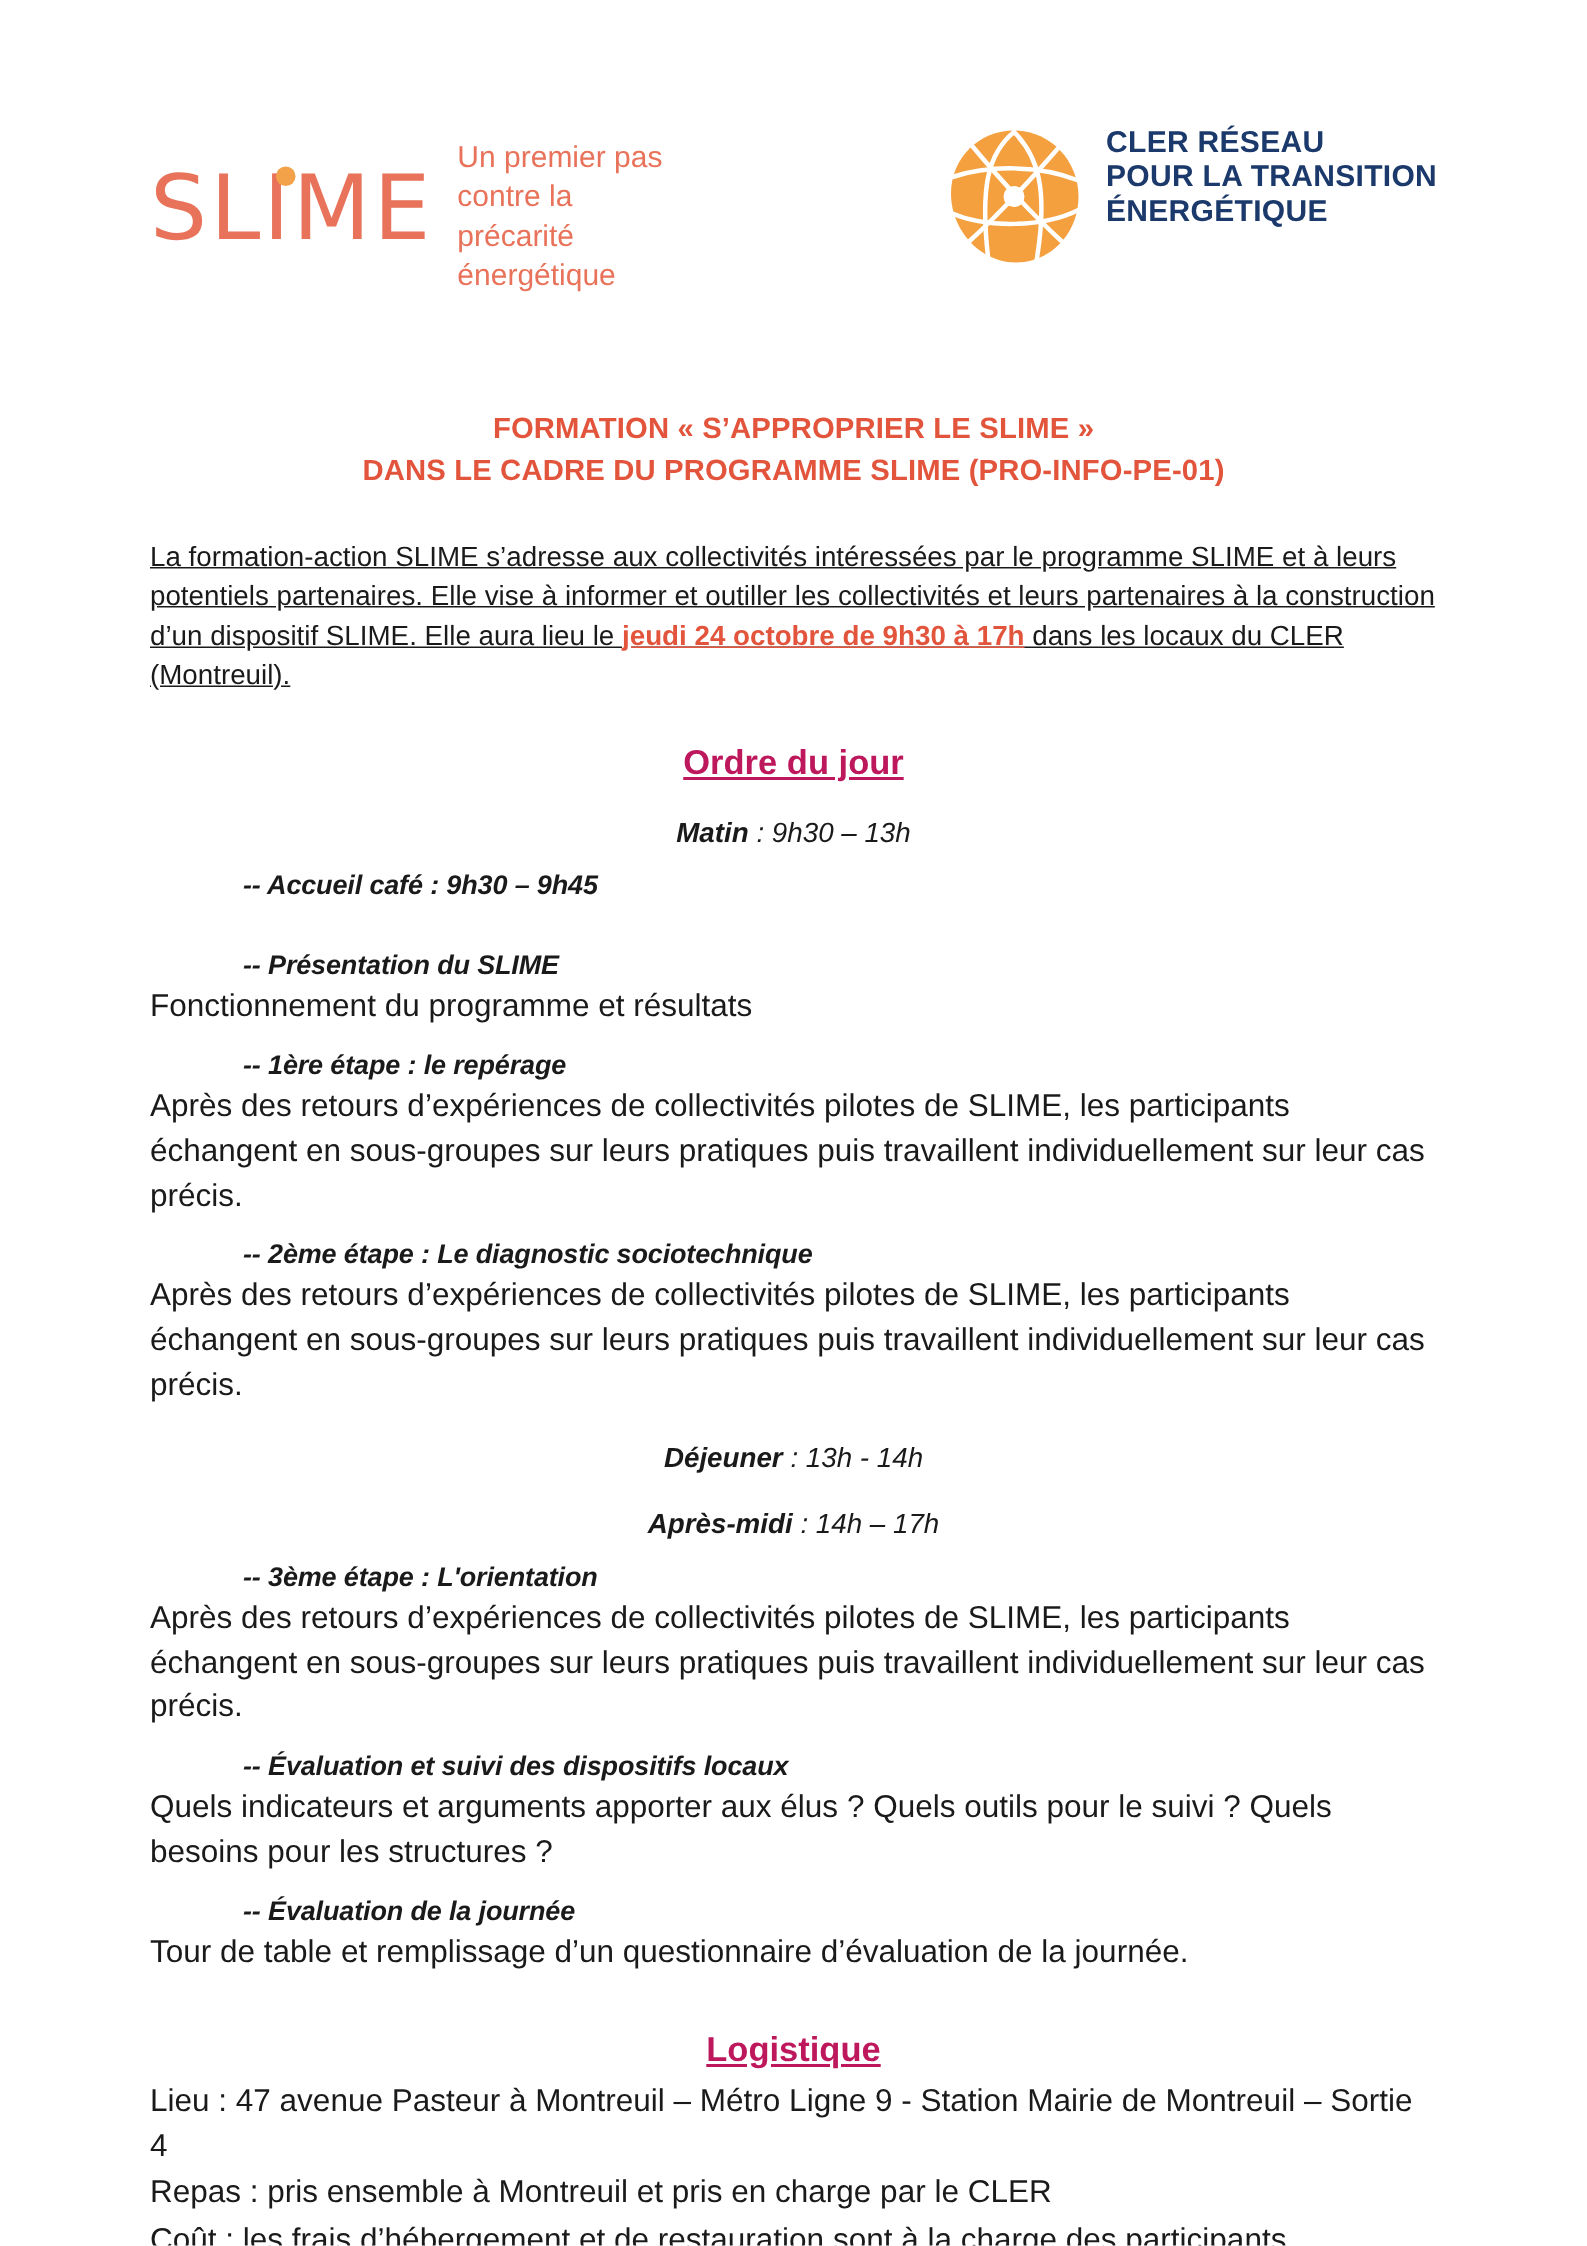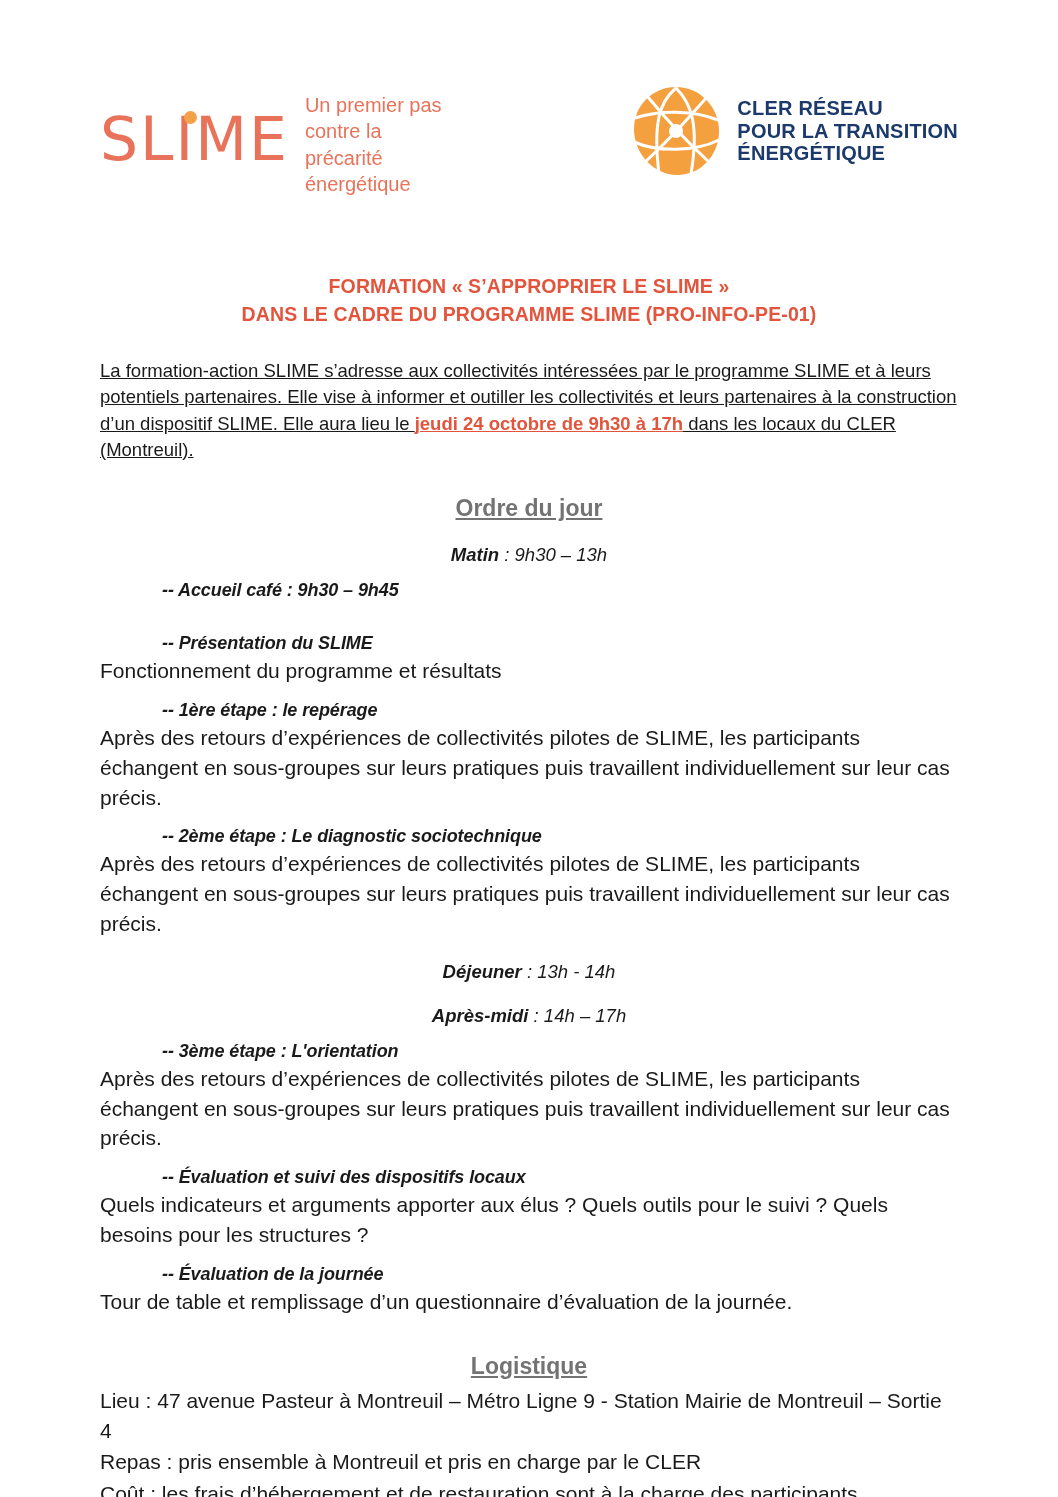--- a/index.html
+++ b/index.html
@@ -60,21 +60,20 @@
   .slime-tag {
     font-family: "Liberation Sans", sans-serif;
     font-size: 20px;
     line-height: 1.32;
     color: #e8735a;
     padding-top: 12px;
     max-width: 160px;
   }
   .logo-right {
     display: flex;
-    align-items: center;
     gap: 14px;
     padding-top: 4px;
   }
   .cler-mark {
     width: 94px;
     height: 94px;
     position: relative;
   }
   .cler-text {
     line-height: 1.14;
@@ -112,21 +111,21 @@
     text-decoration: underline;
   }
   .hl {
     color: #e2553c;
     font-weight: 700;
     text-decoration: underline;
   }
 
   .section-h {
     text-align: center;
-    color: #737373;
+    color: #be185d;
     font-weight: 700;
     font-size: 23px;
     text-decoration: underline;
     margin-top: 32px;
     margin-bottom: 6px;
   }
   .section-h.logistique { margin-top: 36px; }
   .section-h.contact { margin-top: 36px; }
 
   .center-label {

